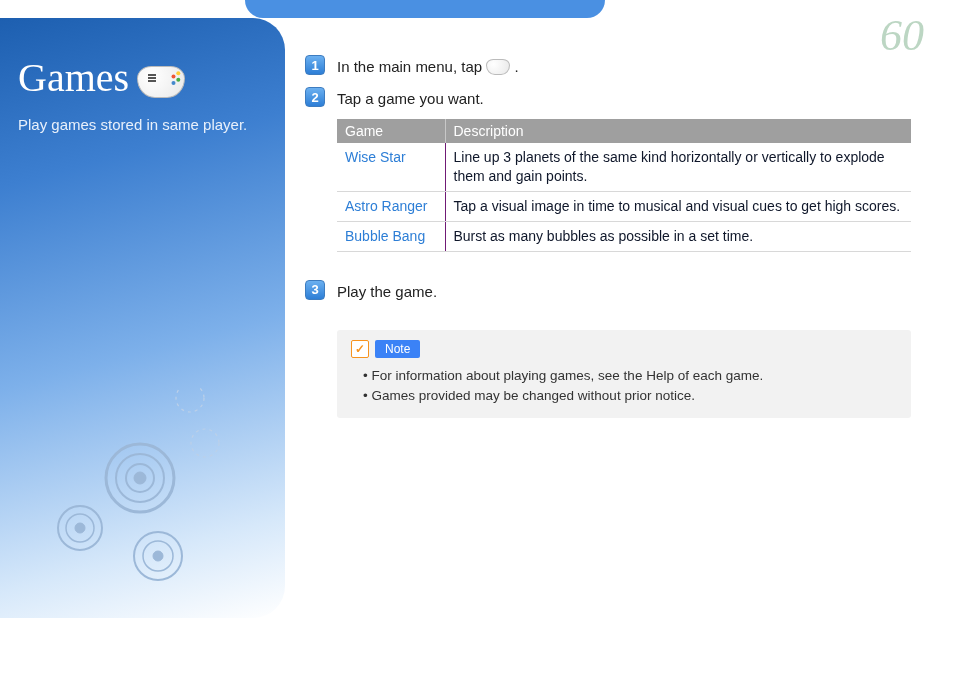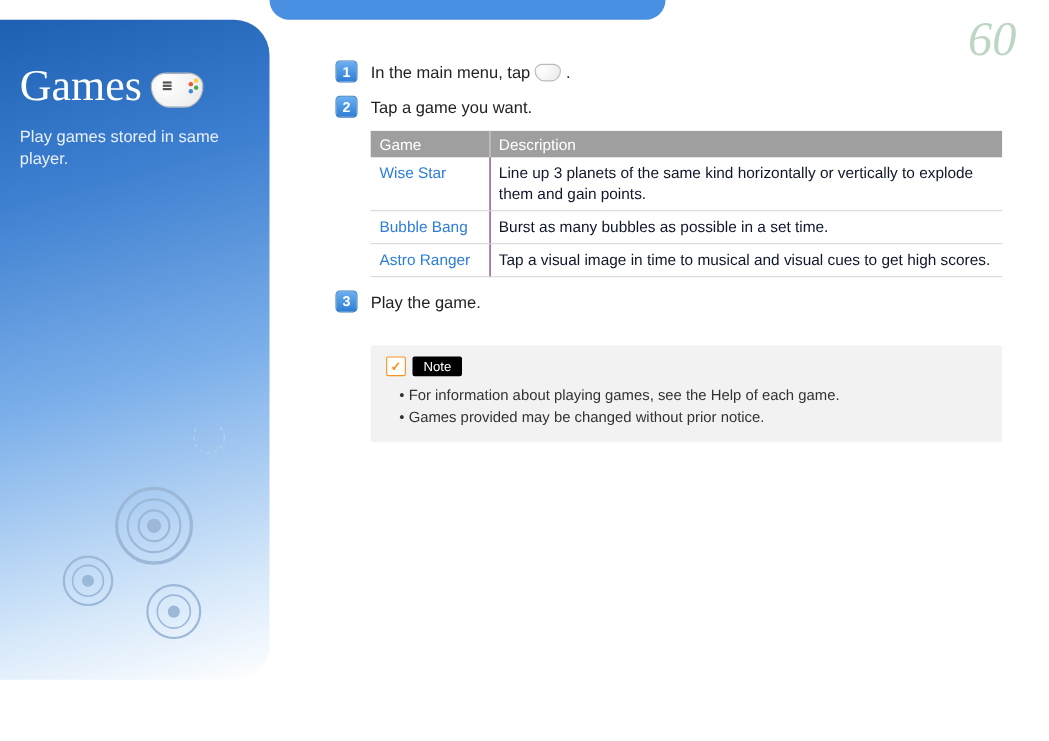--- a/index.html
+++ b/index.html
@@ -24,21 +24,21 @@
     top: 10px; right: 30px;
     font-family: Liberation Serif, serif;
     font-style: italic;
     font-size: 44px;
     color: #bcd6c3;
     font-weight: 300;
   }
   .sidebar {
     position: absolute;
     top: 18px; left: 0;
-    width: 245px; height: 600px;
+    width: 285px; height: 600px;
     background: linear-gradient(165deg, #1d5fb0 0%, #3d7fd0 25%, #7db0ea 55%, #d6e8fa 85%, #ffffff 100%);
     border-top-right-radius: 32px;
     border-bottom-right-radius: 32px;
     padding: 36px 18px 18px 18px;
     color: #fff;
     overflow: hidden;
   }
   .sidebar h1 {
     font-family: "Times New Roman", Georgia, serif;
     font-weight: normal;
@@ -117,21 +117,21 @@
     border-radius: 8px 8px 10px 10px / 7px 7px 11px 11px;
     border: 1px solid #bbb;
     vertical-align: middle;
     position: relative;
     top:-1px;
   }
   table.games {
     width: 574px;
     border-collapse: collapse;
     font-size: 14px;
-    margin: 6px 0 12px 32px;
+    margin: 6px 0 28px 32px;
   }
   table.games th {
     background: #9f9f9f;
     color: #fff;
     font-weight: normal;
     text-align: left;
     padding: 4px 8px;
   }
   table.games th:first-child { width: 108px; border-right: 1px solid #c8c8c8;}
   table.games td {
@@ -157,21 +157,21 @@
   }
   .note-icon {
     width: 18px; height: 18px;
     background: #fff;
     border: 1px solid #f7931e;
     border-radius: 2px;
     display:flex; align-items:center; justify-content:center;
     color:#f7931e; font-size:12px; font-weight:bold;
   }
   .note-label {
-    background: #000000;
+    background: #3b82f6;
     color:#fff;
     font-size:12px;
     padding: 2px 10px;
     border-radius: 2px;
   }
   .note-box ul { list-style: none; margin-left: 12px; }
   .note-box li::before {
     content: "•  ";
     color:#333;
   }
@@ -232,26 +232,26 @@
         <th>Game</th>
         <th>Description</th>
       </tr>
     </thead>
     <tbody>
       <tr>
         <td>Wise Star</td>
         <td>Line up 3 planets of the same kind horizontally or vertically to explode them and gain points.</td>
       </tr>
       <tr>
+        <td>Astro Ranger</td>
+        <td>Tap a visual image in time to musical and visual cues to get high scores.</td>
+      </tr>
+      <tr>
         <td>Bubble Bang</td>
         <td>Burst as many bubbles as possible in a set time.</td>
-      </tr>
-      <tr>
-        <td>Astro Ranger</td>
-        <td>Tap a visual image in time to musical and visual cues to get high scores.</td>
       </tr>
     </tbody>
   </table>
 
   <div class="step">
     <div class="step-num">3</div>
     <div class="step-text">Play the game.</div>
   </div>
 
   <div class="note-box">

